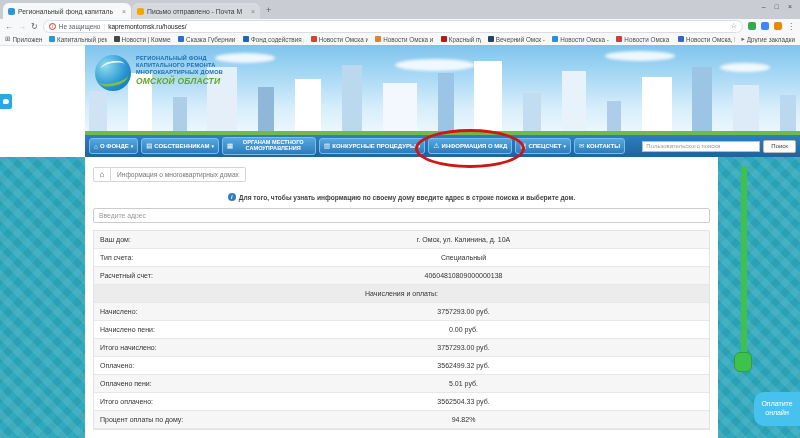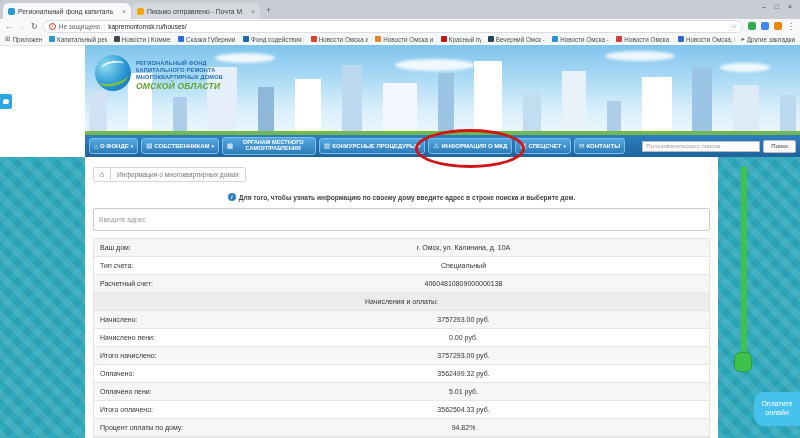--- a/index.html
+++ b/index.html
@@ -44,21 +44,21 @@
   .banner{position:absolute;left:85px;top:45px;width:715px;height:90px;overflow:hidden;
     background:linear-gradient(180deg,#7fc4ec 0%,#a9d9f5 35%,#d7eefb 70%,#eef8fe 100%);}
   .cloud{position:absolute;background:rgba(255,255,255,.85);border-radius:50%;filter:blur(1.5px);}
   .c1{left:130px;top:8px;width:60px;height:10px;}
   .c2{left:310px;top:14px;width:80px;height:12px;}
   .c3{left:520px;top:6px;width:70px;height:10px;}
   .c4{right:30px;top:18px;width:50px;height:9px;}
   .skyline{position:absolute;left:0;right:0;bottom:4px;display:flex;align-items:flex-end;justify-content:space-between;padding:0 4px;}
   .bd{display:block;background-image:repeating-linear-gradient(180deg,rgba(255,255,255,.35) 0 2px,transparent 2px 5px);}
   .ground{position:absolute;left:0;right:0;bottom:0;height:4px;background:#72b84e;}
-  .logo{position:absolute;left:10px;top:10px;display:flex;gap:5px;align-items:flex-end;}
+  .logo{position:absolute;left:10px;top:10px;display:flex;gap:5px;align-items:flex-start;}
   .logo-circle{width:36px;height:36px;border-radius:50%;background:radial-gradient(circle at 30% 30%,#8fdcef,#2b97d4 55%,#0c6aa8);position:relative;flex-shrink:0;}
   .logo-circle::before{content:"";position:absolute;left:6px;top:6px;width:24px;height:10px;border-radius:50%;border-top:2px solid rgba(255,255,255,.85);transform:rotate(-10deg);}
   .logo-circle::after{content:"";position:absolute;left:3px;top:16px;width:30px;height:12px;border-radius:50%;border-bottom:3px solid #7cc141;transform:rotate(-12deg);}
   .logo-text{display:flex;flex-direction:column;gap:1px;}
   .ll{font-size:5.6px;font-weight:bold;color:#1d6db1;letter-spacing:.2px;}
   .ll.l4{color:#62a62f;font-size:8.5px;font-style:italic;}
 
   
   .navbar{position:absolute;left:85px;top:135px;right:0;height:22px;display:flex;align-items:center;gap:3px;padding:0 4px;box-sizing:border-box;z-index:10;
     background:linear-gradient(180deg,var(--nav-blue,#2e7fc0),#1e649e);}
@@ -79,21 +79,21 @@
                      repeating-linear-gradient(135deg,rgba(0,60,70,.08) 0 7px,transparent 7px 14px);}
   .teal.left{left:0;width:85px;}
   .teal.rightbg{right:0;width:82px;}
 
   .content{position:absolute;left:85px;top:157px;width:633px;bottom:0;background:#fff;padding:6px 8px 0;box-sizing:border-box;overflow:hidden;}
   .breadcrumb{display:inline-flex;margin-bottom:7px;}
   .crumb-home{width:18px;height:15px;border:1px solid #d5d5d5;border-radius:2px 0 0 2px;display:flex;align-items:center;justify-content:center;font-size:8px;color:#555;background:#fff;box-sizing:border-box;}
   .crumb-label{height:15px;border:1px solid #d5d5d5;border-left:none;border-radius:0 2px 2px 0;display:flex;align-items:center;padding:0 6px;font-size:6.6px;color:#777;background:#fff;box-sizing:border-box;}
   .notice{text-align:center;font-size:6.6px;font-weight:bold;color:#444;margin:4px 0 7px;display:flex;align-items:center;justify-content:center;gap:3px;}
   .notice-i{display:inline-flex;width:8px;height:8px;border-radius:50%;background:#2f7fc0;color:#fff;font-size:5.5px;align-items:center;justify-content:center;font-style:italic;flex-shrink:0;}
-  .addr-input{display:block;width:100%;box-sizing:border-box;height:23px;border:1px solid #ccc;border-radius:2px;font-size:6.8px;padding:0 5px;color:#444;margin-bottom:7px;}
+  .addr-input{display:block;width:100%;box-sizing:border-box;height:15px;border:1px solid #ccc;border-radius:2px;font-size:6.8px;padding:0 5px;color:#444;margin-bottom:7px;}
   .addr-input::placeholder{color:#999;}
 
   .house-table{border:1px solid #e3e3e3;font-size:7px;color:#333;}
   .trow{display:flex;align-items:center;height:18px;border-bottom:1px solid #e7e7e7;box-sizing:border-box;}
   .house-table .trow:nth-child(odd){background:#f6f6f6;}
   .house-table .trow:nth-child(even){background:#fff;}
   .house-table .trow.theader{background:#ececec;justify-content:center;}
   .tlabel{width:118px;padding-left:6px;flex-shrink:0;}
   .tvalue{flex:1;text-align:center;}
 

